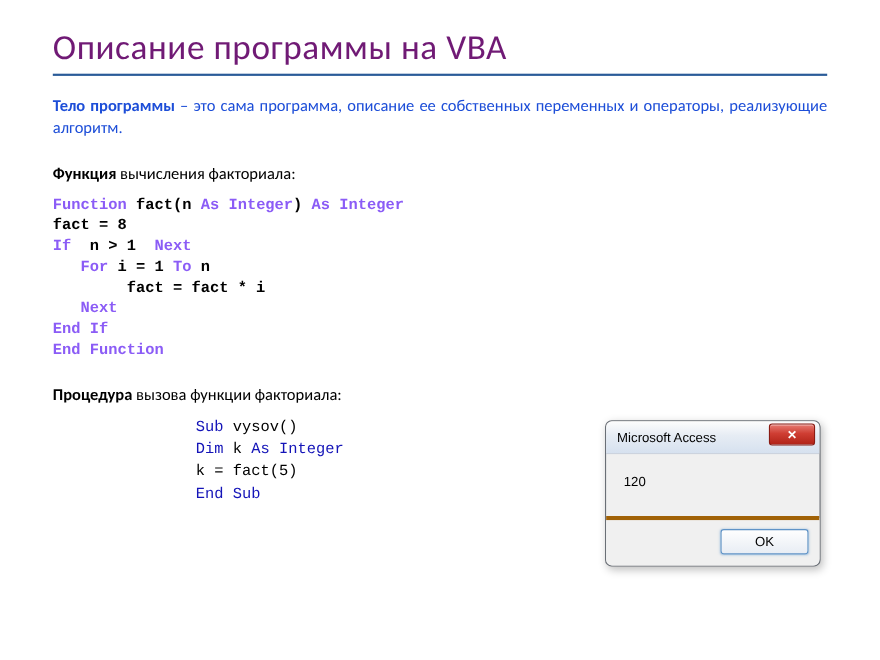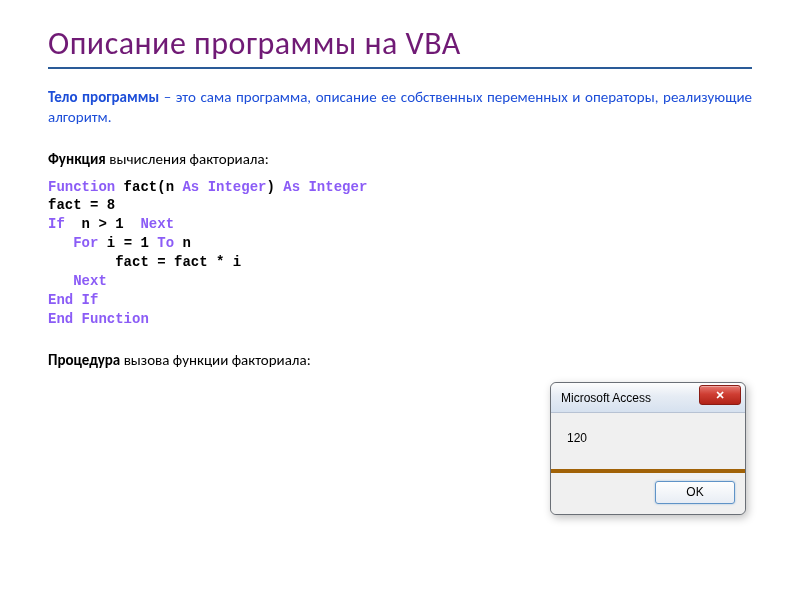--- a/index.html
+++ b/index.html
@@ -153,20 +153,24 @@
 <span class="kw">   For</span><span> i = 1 </span><span class="kw">To</span><span> n</span>
 <span>        fact = fact * i</span>
 <span class="kw">   Next</span>
 <span class="kw">End If</span>
 <span class="kw">End Function</span></div>
 
   <p class="sub">
     <b>Процедура</b><span> вызова функции факториала:</span>
   </p>
 
+  <div class="codebox2"><span class="kw">Sub</span><span class="tx"> vysov()</span>
+<span class="kw">Dim</span><span class="tx"> k </span><span class="kw">As Integer</span>
+<span class="tx">k = fact(5)</span>
+<span class="kw">End Sub</span></div>
 
   
   <div class="dialog">
     <div class="dlg-title">
       <span>Microsoft Access</span>
       <div class="dlg-close">
         <span>✕</span>
       </div>
     </div>
     <div class="dlg-body">

